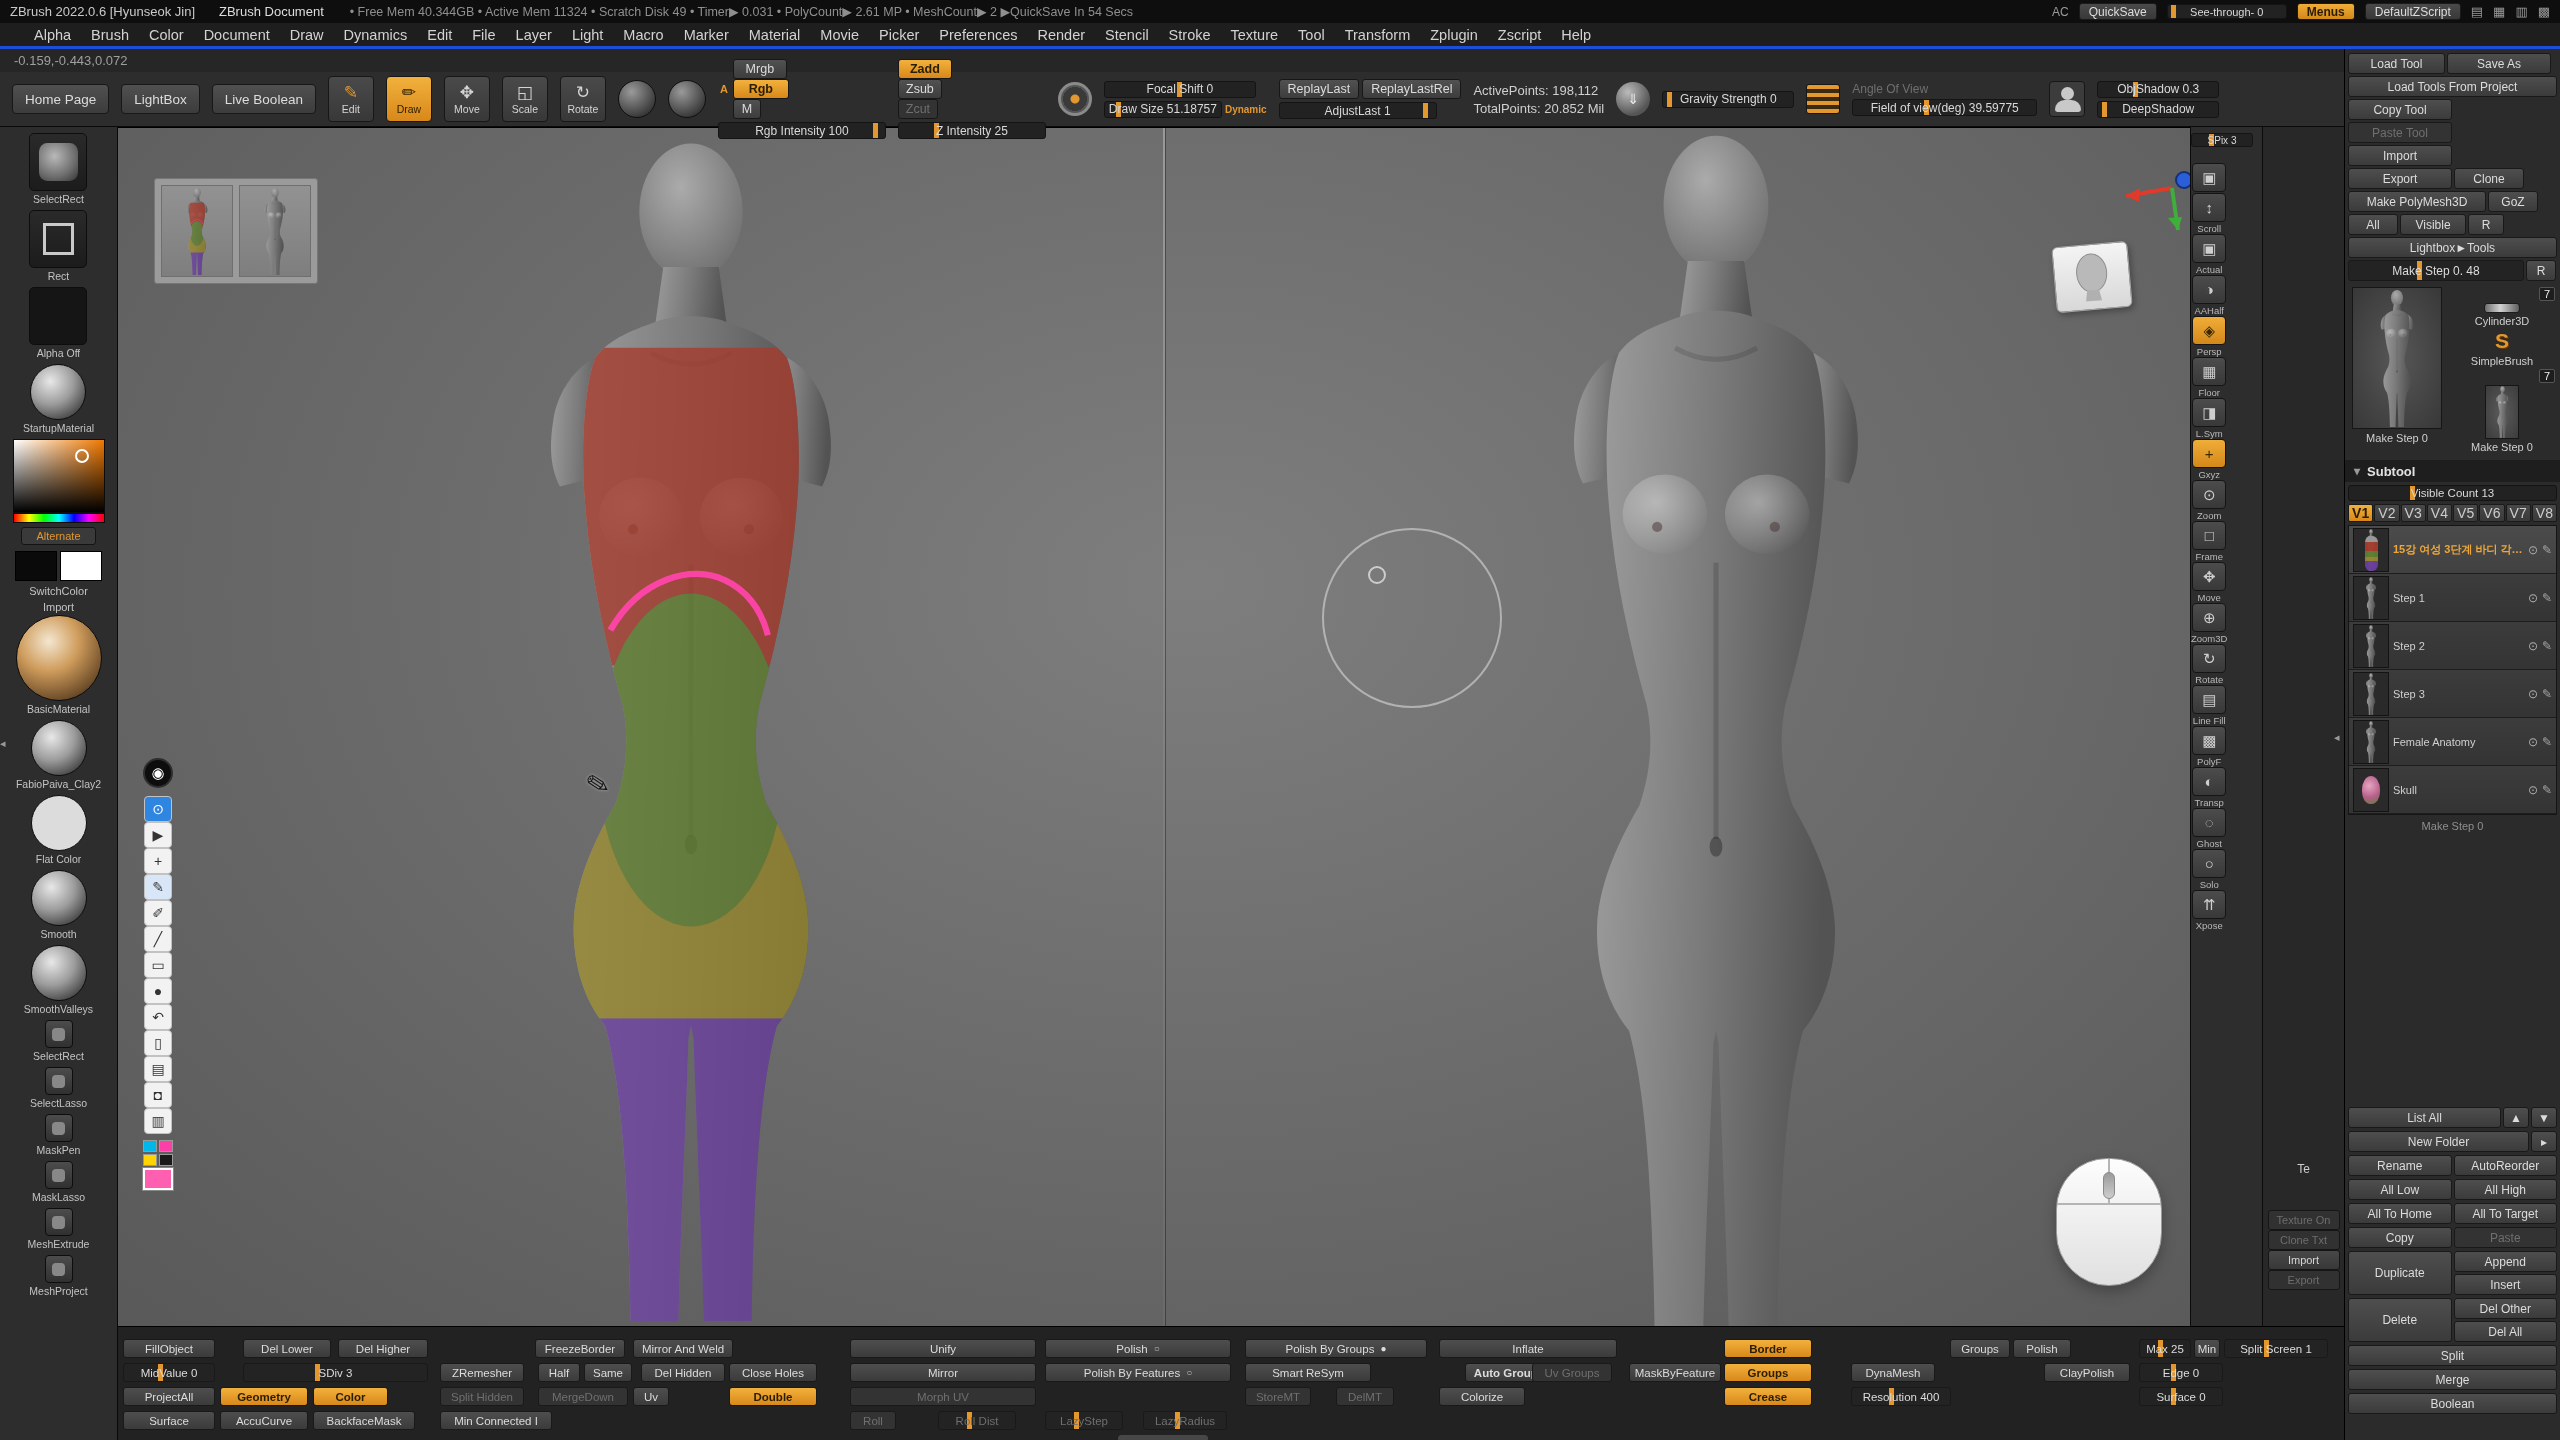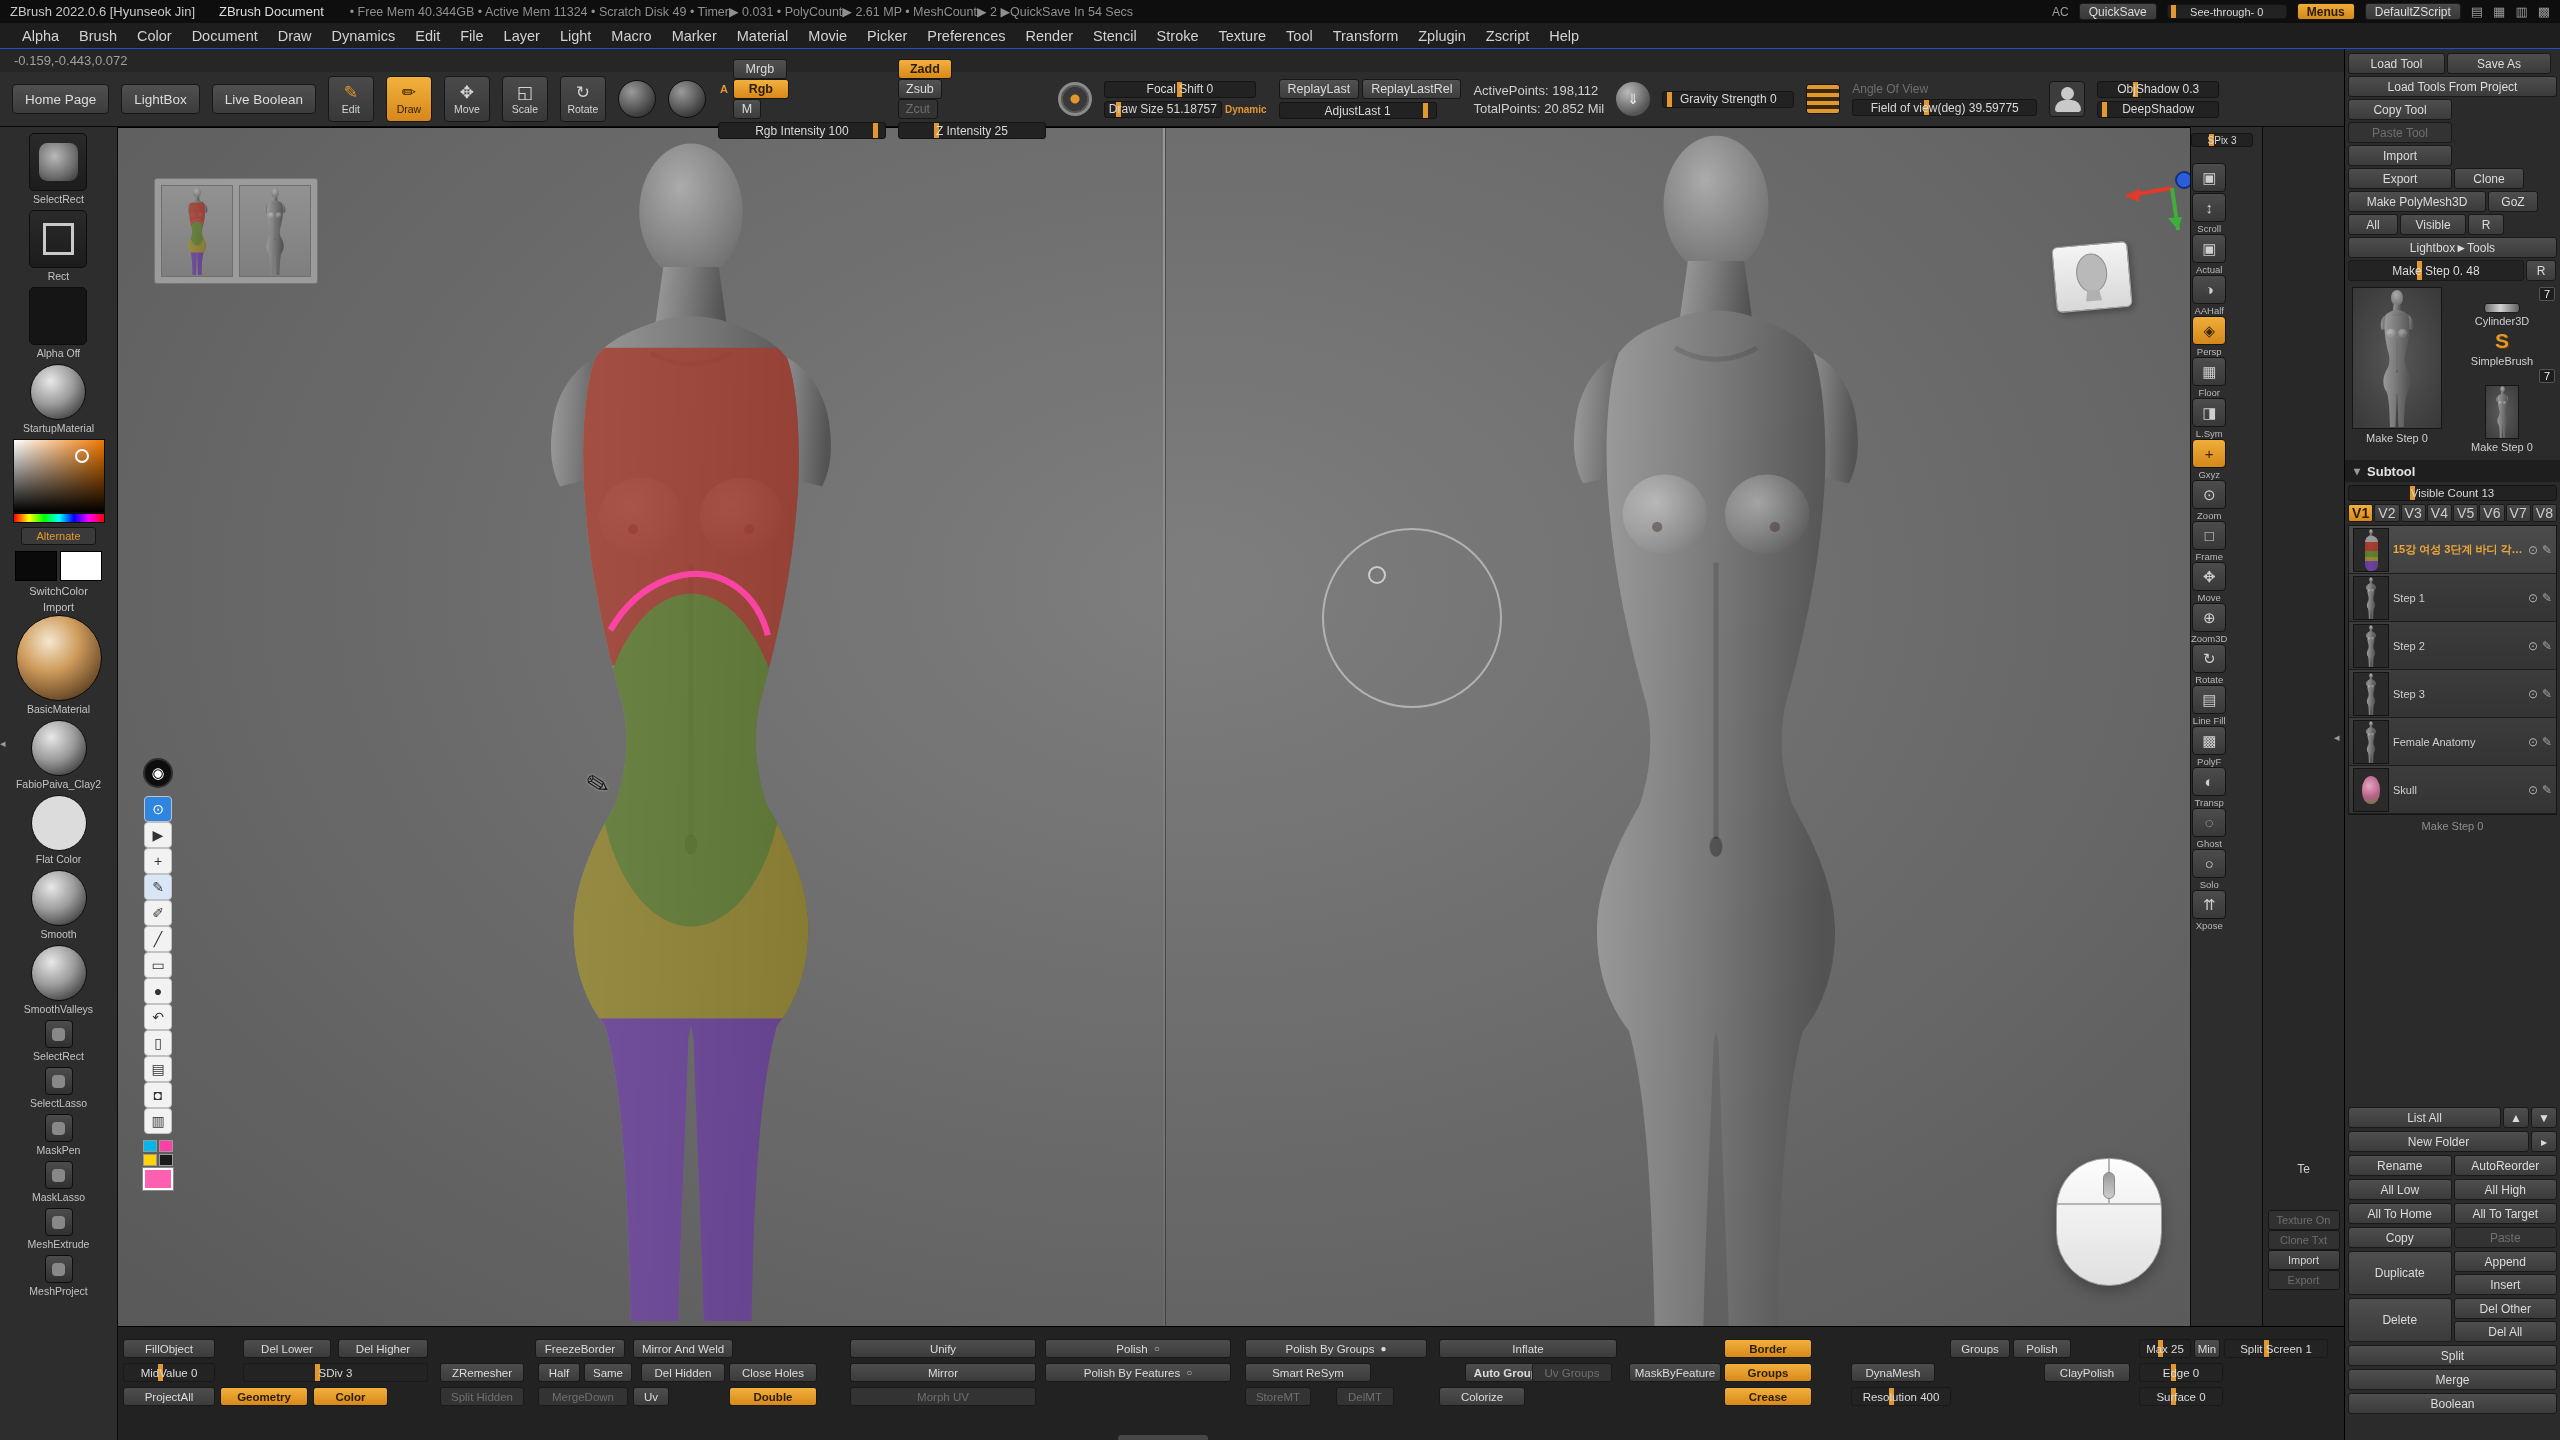--- a/index.html
+++ b/index.html
@@ -10,21 +10,21 @@
 .titlebar{position:absolute;left:0;top:0;right:0;height:23px;background:#0e0e0e;display:flex;align-items:center;padding:0 10px;font-size:13px;color:#b5b5b5;z-index:40}
 .tb-app{color:#cyan}.tb-app{color:#c9c9c9}
 .tb-doc{margin-left:24px;color:#dddddd}
 .tb-stats{margin-left:26px;color:#8f8f8f;font-size:12.5px;white-space:nowrap}
 .tb-right{margin-left:auto;display:flex;align-items:center;gap:10px}
 .tb-ac{color:#9a9a9a;font-size:12px}
 .tb-btn{height:17px;padding:0 9px;font-size:12px;background:linear-gradient(#4a4a4a,#383838);border:1px solid #1a1a1a;border-radius:3px;color:#ddd;display:flex;align-items:center;cursor:pointer}
 .tb-btn.orange{background:linear-gradient(#f0ad38,#d3881a);color:#2a1c00;font-weight:bold}
 .tb-ico{color:#9a9a9a;font-size:13px;cursor:pointer}
 
-.menubar{position:absolute;top:23px;left:0;right:0;height:26px;background:#1e1e1e;border-bottom:1px solid #1d4ed8;display:flex;align-items:center;padding:0 12px;z-index:39}
+.menubar{position:absolute;top:23px;left:0;right:0;height:26px;background:#1e1e1e;border-bottom:3px solid #1d4ed8;display:flex;align-items:center;padding:0 24px;z-index:39}
 .menu-item{padding:0 10px;font-size:14.5px;color:#d2d2d2;cursor:pointer;white-space:nowrap}
 
 .coordsbar{position:absolute;top:49px;left:0;width:2344px;height:23px;background:#262626;color:#9f9f9f;font-size:13px;display:flex;align-items:center;padding:0 14px}
 
 .shelf{position:absolute;top:72px;left:0;width:2344px;height:55px;background:#2d2d2d;border-bottom:1px solid #0a0a0a;display:flex;align-items:center;gap:12px;padding:0 12px;z-index:30}
 .btn{height:30px;padding:0 12px;background:linear-gradient(#505050,#3c3c3c);border:1px solid #181818;border-radius:4px;color:#dcdcdc;font-size:13.5px;display:flex;align-items:center;justify-content:center;cursor:pointer;white-space:nowrap}
 .modebtn{width:46px;height:46px;display:flex;flex-direction:column;align-items:center;justify-content:center;gap:2px;background:linear-gradient(#4a4a4a,#383838);border:1px solid #171717;border-radius:4px;cursor:pointer}
 .modebtn.on{background:linear-gradient(#f2b13c,#d8881a);color:#2b1d00}
 .modebtn .mico{font-size:17px;line-height:1}
 .modebtn .mico.orange{color:#e2972f}
@@ -904,14 +904,24 @@
       <div class="bb" style="width: 36px; left: 515px; position: absolute;">Uv</div>
       <div class="bb on" style="width: 88px; left: 611px; position: absolute;">Double</div>
       <div class="bb dim" style="width: 186px; left: 732px; position: absolute;">Morph UV</div>
       <div class="bb dim" style="width: 66px; left: 1127px; position: absolute;">StoreMT</div>
       <div class="bb dim" style="width: 58px; left: 1218px; position: absolute;">DelMT</div>
       <div class="bb" style="width: 86px; left: 1321px; position: absolute;">Colorize</div>
       <div class="bb on" style="width: 88px; left: 1606px; position: absolute;">Crease</div>
       <div class="bb slider" style="width: 100px; left: 1733px; position: absolute;">Resolution 400</div>
       <div class="bb slider" style="width: 84px; left: 2021px; position: absolute;">Surface 0</div>
     </div>
+  <div class="brow brow4">
+      <div class="bb" style="width: 92px; left: 5px; position: absolute;">Surface</div>
+      <div class="bb" style="width: 88px; left: 102px; position: absolute;">AccuCurve</div>
+      <div class="bb" style="width: 102px; left: 195px; position: absolute;">BackfaceMask</div>
+      <div class="bb" style="width: 112px; left: 322px; position: absolute;">Min Connected I</div>
+      <div class="bb dim" style="width: 46px; left: 732px; position: absolute;">Roll</div>
+      <div class="bb dim slider" style="width: 78px; left: 820px; position: absolute;">Roll Dist</div>
+      <div class="bb dim slider" style="width: 78px; left: 927px; position: absolute;">LazyStep</div>
+      <div class="bb dim slider" style="width: 84px; left: 1025px; position: absolute;">LazyRadius</div>
+    </div>
   <div class="bscroll"></div>
 </div>
 
 </body></html>

